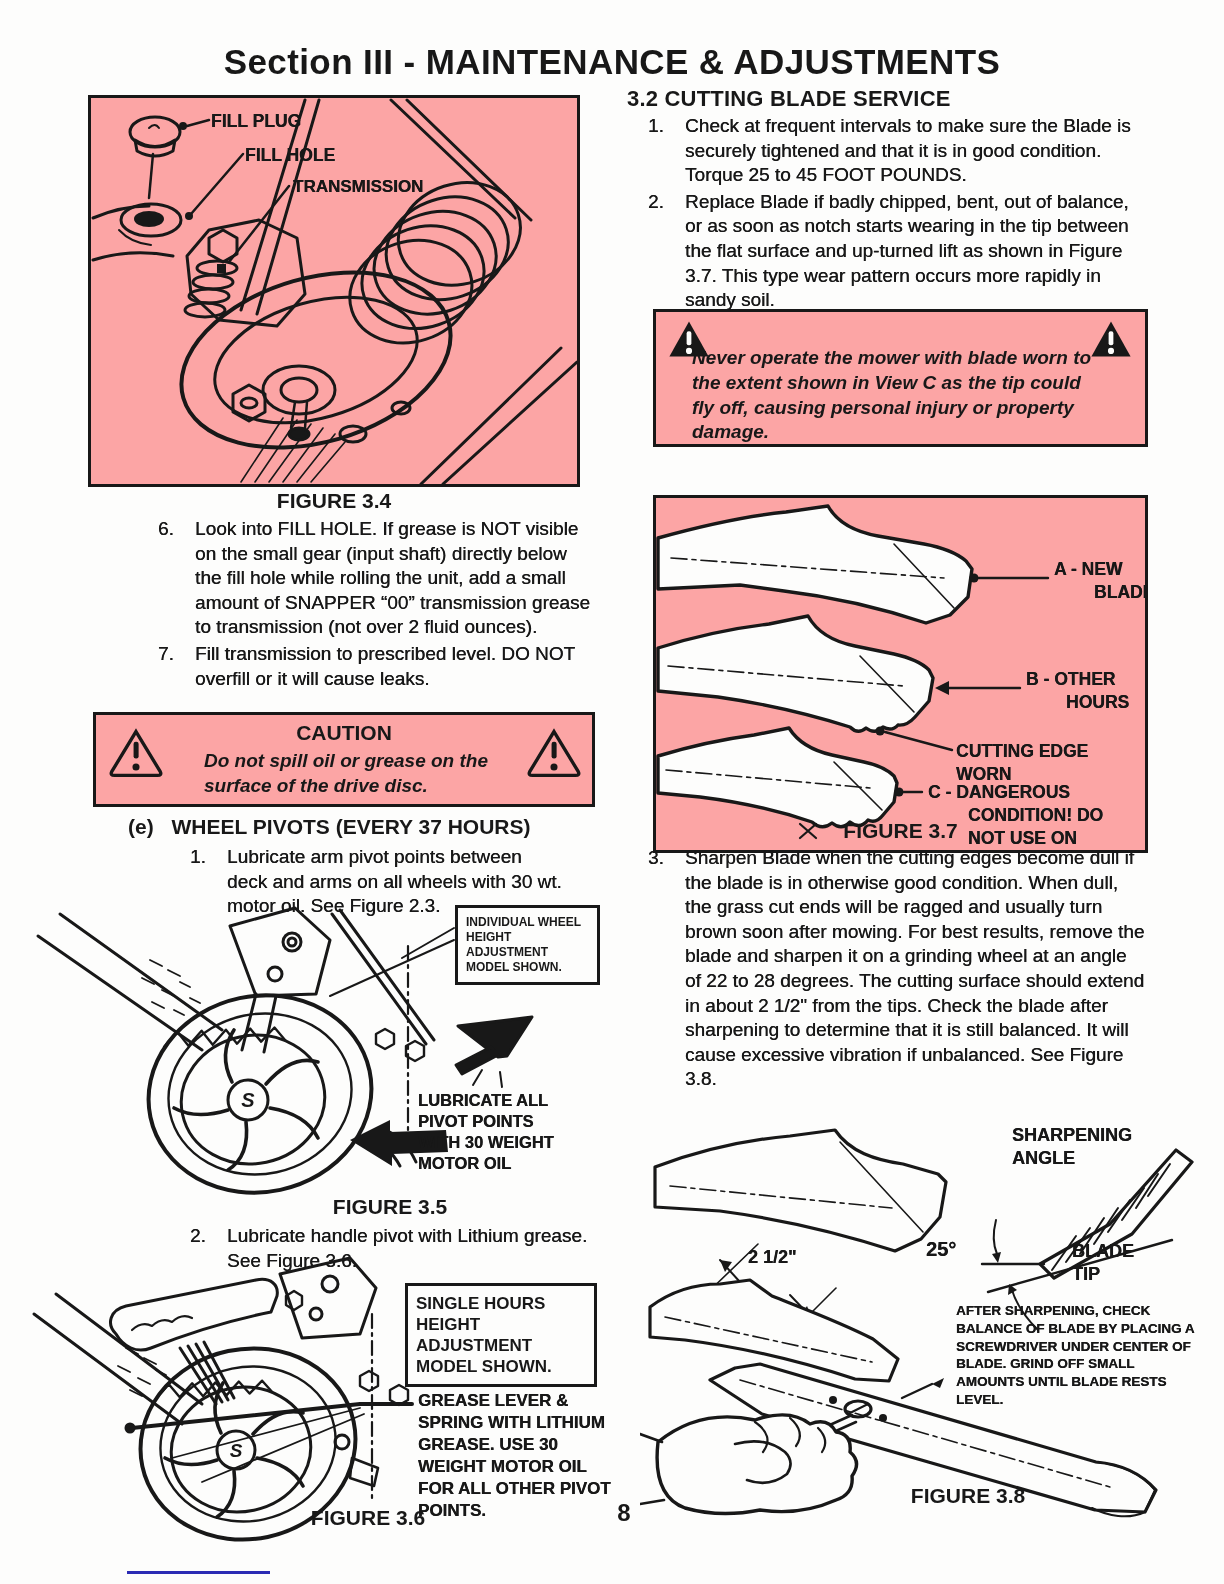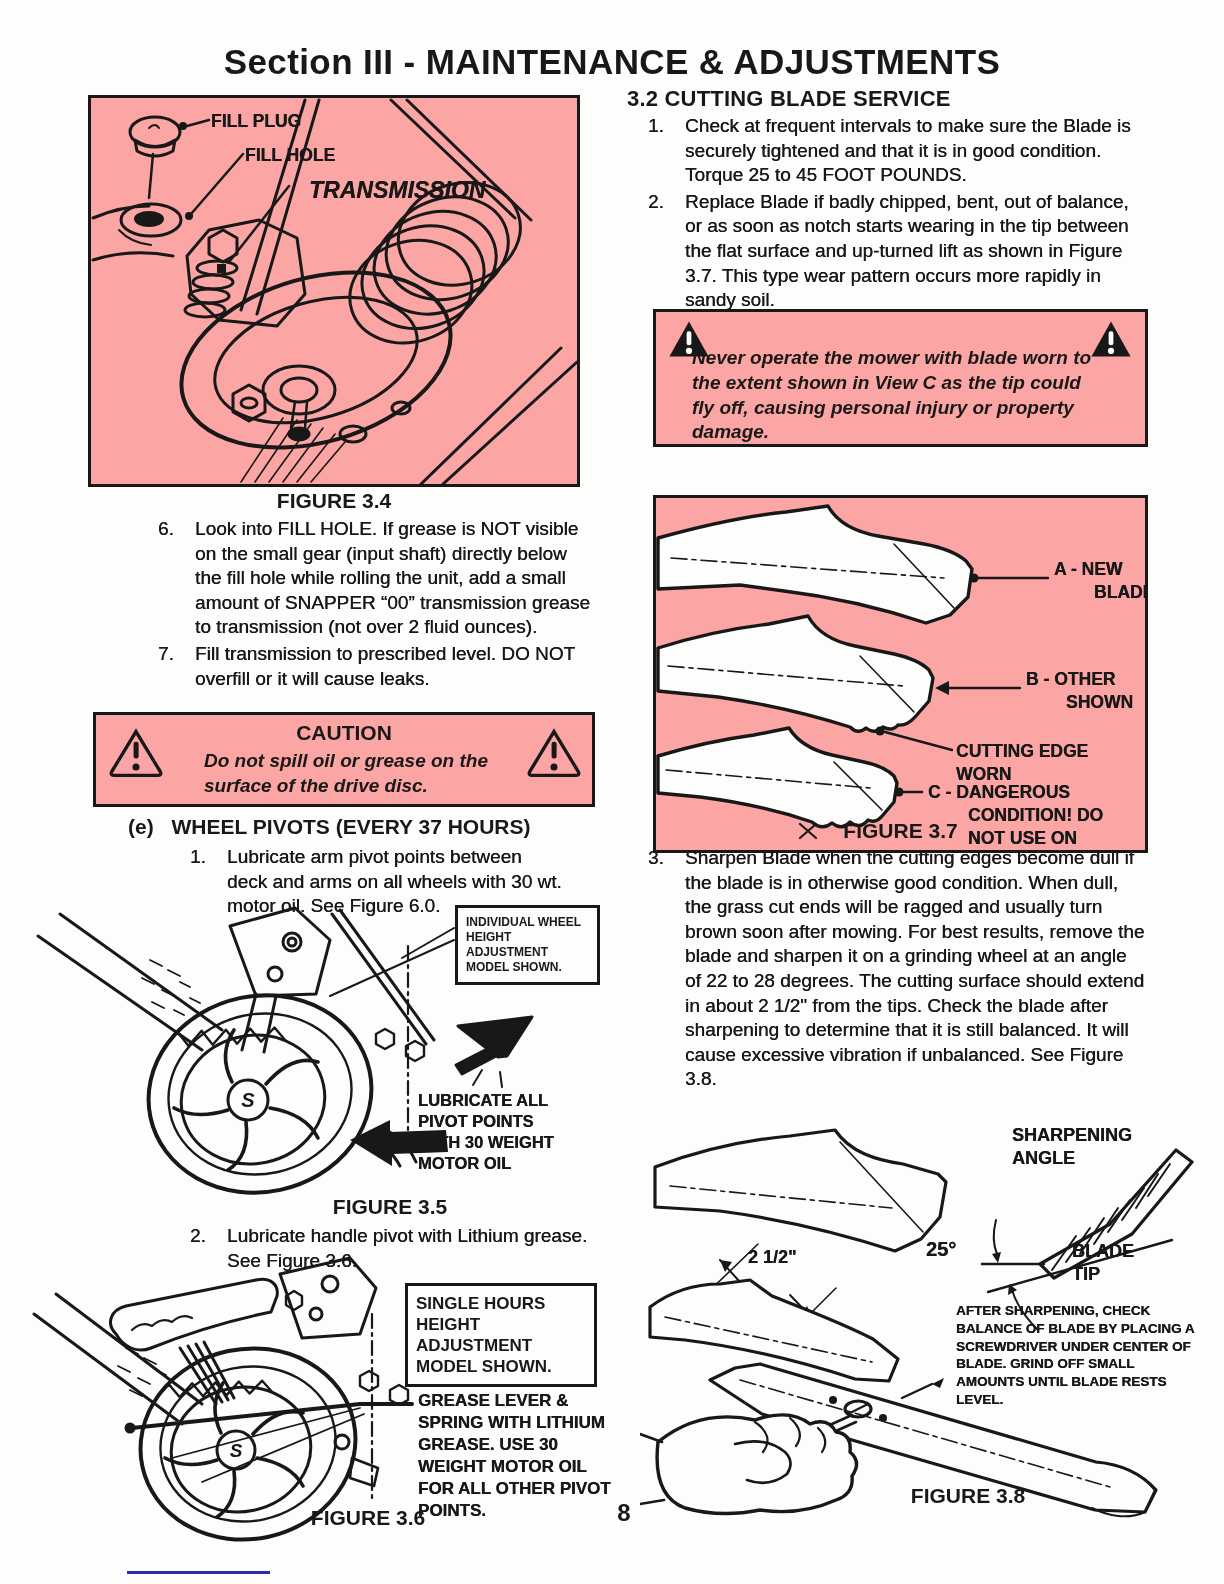--- a/index.html
+++ b/index.html
@@ -88,21 +88,21 @@
             <path d="M164 384 L206 322"></path>
           <path d="M178 384 L220 326"></path>
             <path d="M192 384 L232 330"></path>
           <path d="M206 384 L244 336"></path>
             <path d="M220 384 L254 344"></path>
         </g>
       </g>
     </svg>
     <div class="abs blabel" style="left:120px;top:12px;font-size:17.5px;">FILL PLUG</div>
     <div class="abs blabel" style="left:154px;top:46px;font-size:17.5px;">FILL HOLE</div>
-    <div class="abs blabel" style="left:218px;top:78px;font-size:23px;font-style:italic;">TRANSMISSION</div>
+    <div class="abs blabel" style="left:202px;top:78px;font-size:17px;">TRANSMISSION</div>
   </div>
   <div class="abs cap" style="left:88px;top:489px;width:492px;">FIGURE 3.4</div>
 
   <div class="abs" style="left:158px;top:517px;width:434px;">
     <div class="li body">
       <span class="num">6.</span>
       <span class="txt">Look into FILL HOLE.  If grease is NOT visible on the small gear (input shaft) directly below the fill hole while rolling the unit, add a small amount of SNAPPER “00” transmission grease to transmission (not over 2 fluid ounces).</span>
     </div>
     <div class="li body" style="margin-top:2px;">
       <span class="num">7.</span>
@@ -129,21 +129,21 @@
     <div class="abs" style="left:0;top:6px;width:496px;text-align:center;font-size:21px;font-weight:700;">CAUTION</div>
   </div>
 
   <div class="abs" style="left:128px;top:815px;font-size:21px;font-weight:700;">
     <span>(e)</span>
     <span style="margin-left:12px;">WHEEL PIVOTS (EVERY 37 HOURS)</span>
   </div>
 
   <div class="abs li body" style="left:190px;top:845px;width:375px;">
     <span class="num">1.</span>
-    <span class="txt">Lubricate arm pivot points between deck and arms on all wheels with 30 wt. motor oil.  See Figure 6.0.</span>
+    <span class="txt">Lubricate arm pivot points between deck and arms on all wheels with 30 wt. motor oil.  See Figure 2.3.</span>
   </div>
 
   <div class="abs" style="left:30px;top:898px;width:570px;height:300px;">
     <svg class="abs" style="left:0;top:0;" width="570" height="300" viewBox="0 0 570 300">
       <g stroke="#181818" fill="none" stroke-width="3" stroke-linecap="round" stroke-linejoin="round">
         <path d="M8 38 L172 152"></path>
           <path d="M30 16 L192 132"></path>
         <g stroke-width="1.8">
           <path d="M120 62 l12 6"></path>
             <path d="M138 72 l12 6"></path>
@@ -310,21 +310,21 @@
         <circle cx="243" cy="294" r="4.6" fill="#181818" stroke="none"></circle>
         <path d="M248 294 H 266" fill="none" stroke-width="2.4"></path>
       </g>
     </svg>
     <div class="abs blabel" style="left:398px;top:60px;font-size:17.5px;">
       <div>A - NEW</div>
       <div class="indent">BLADE</div>
     </div>
     <div class="abs blabel" style="left:370px;top:170px;font-size:17.5px;">
       <div>B - OTHER</div>
-      <div class="indent">SHOWN</div>
+      <div class="indent">HOURS</div>
     </div>
     <div class="abs blabel" style="left:300px;top:242px;font-size:17.5px;">CUTTING EDGE WORN</div>
     <div class="abs blabel" style="left:272px;top:283px;font-size:17.5px;">
       <div>C - DANGEROUS</div>
       <div class="indent">CONDITION!  DO</div>
       <div class="indent">NOT USE ON MOWER!</div>
     </div>
   </div>
   <div class="abs cap" style="left:653px;top:819px;width:495px;">FIGURE 3.7</div>
 

